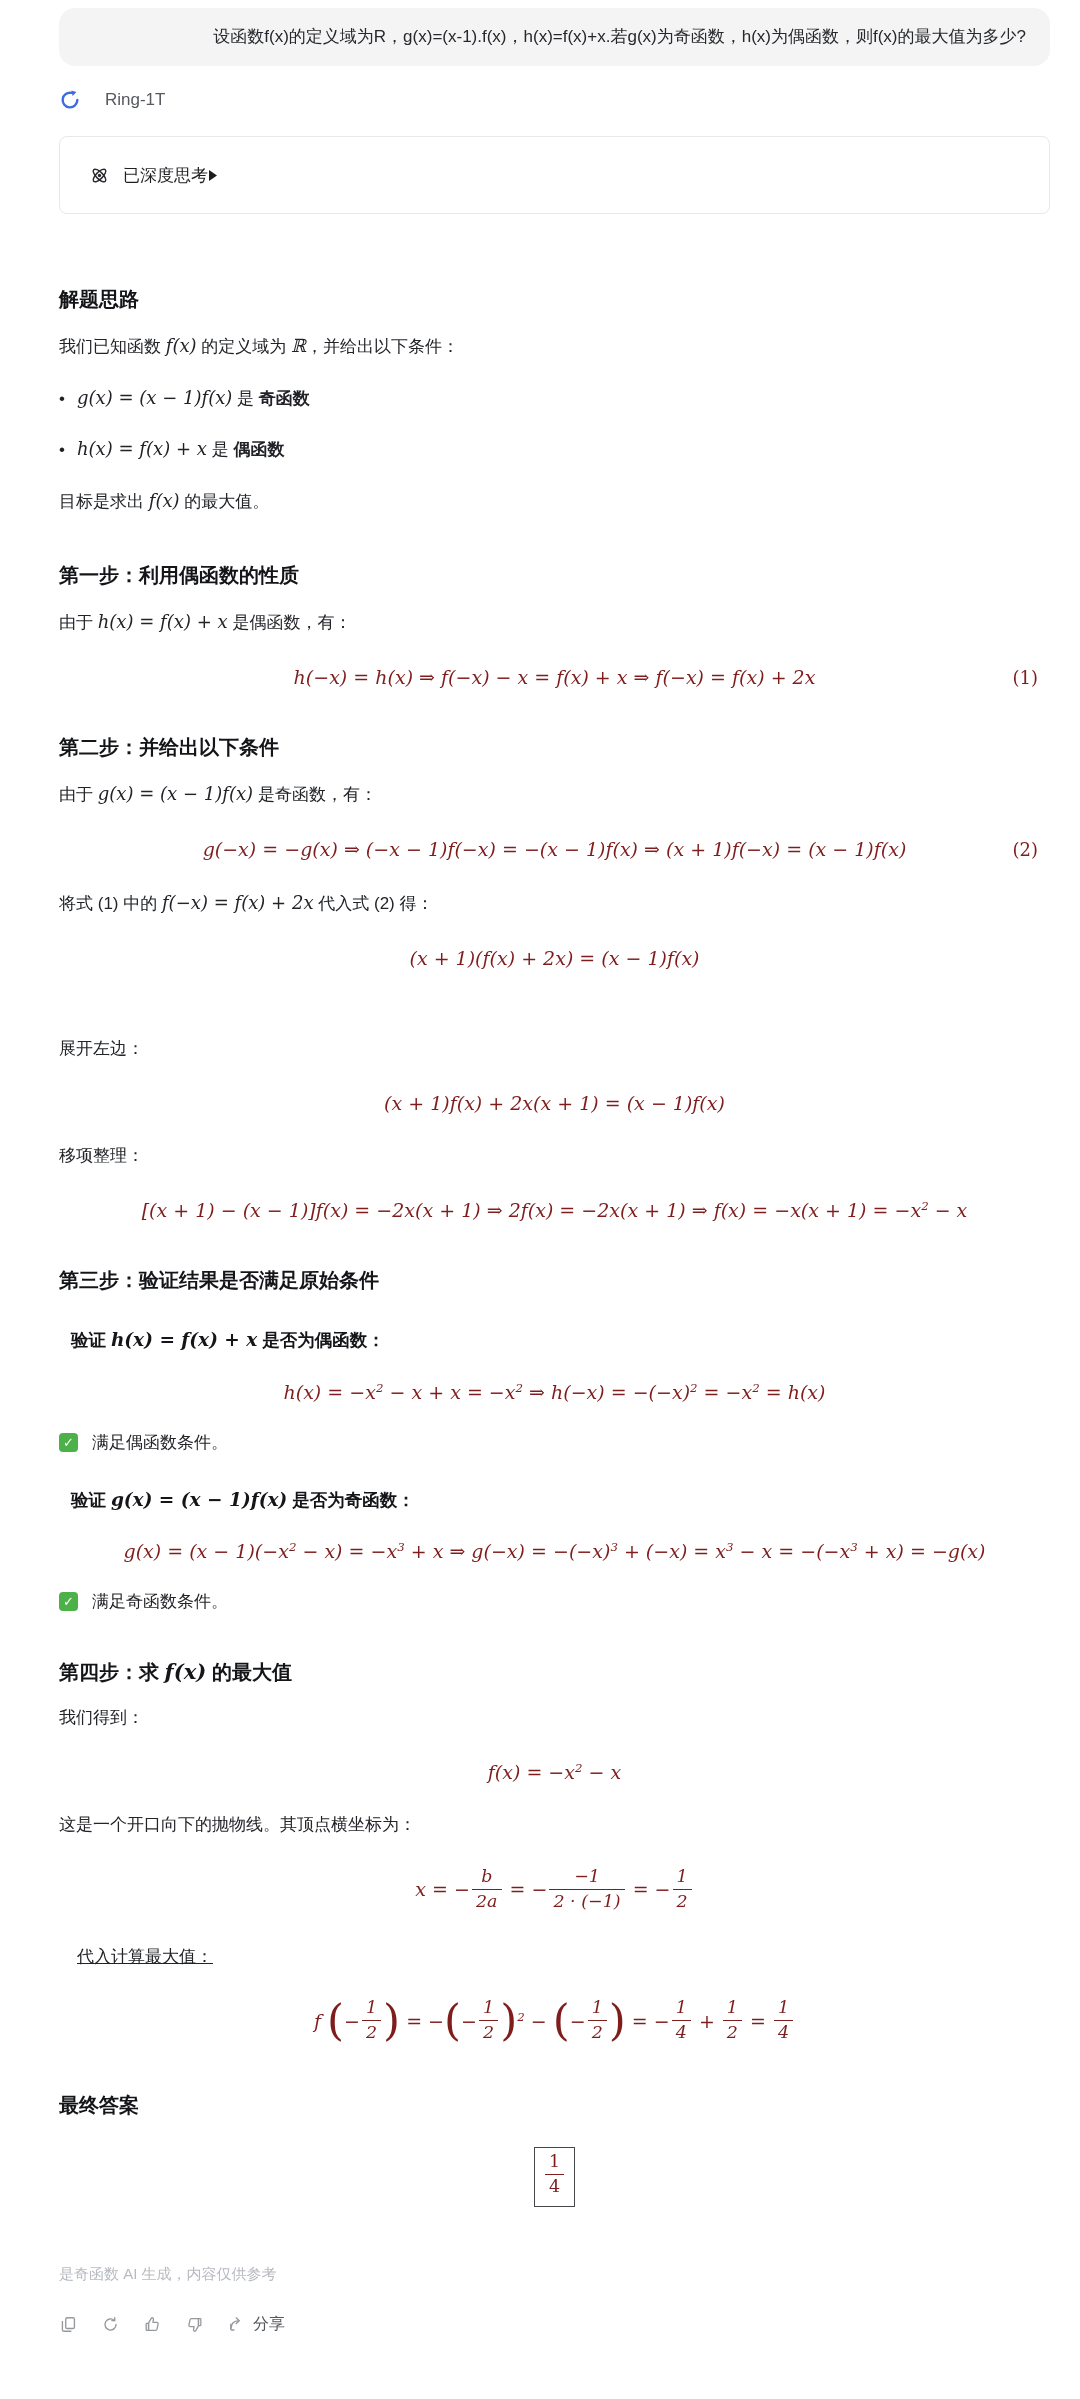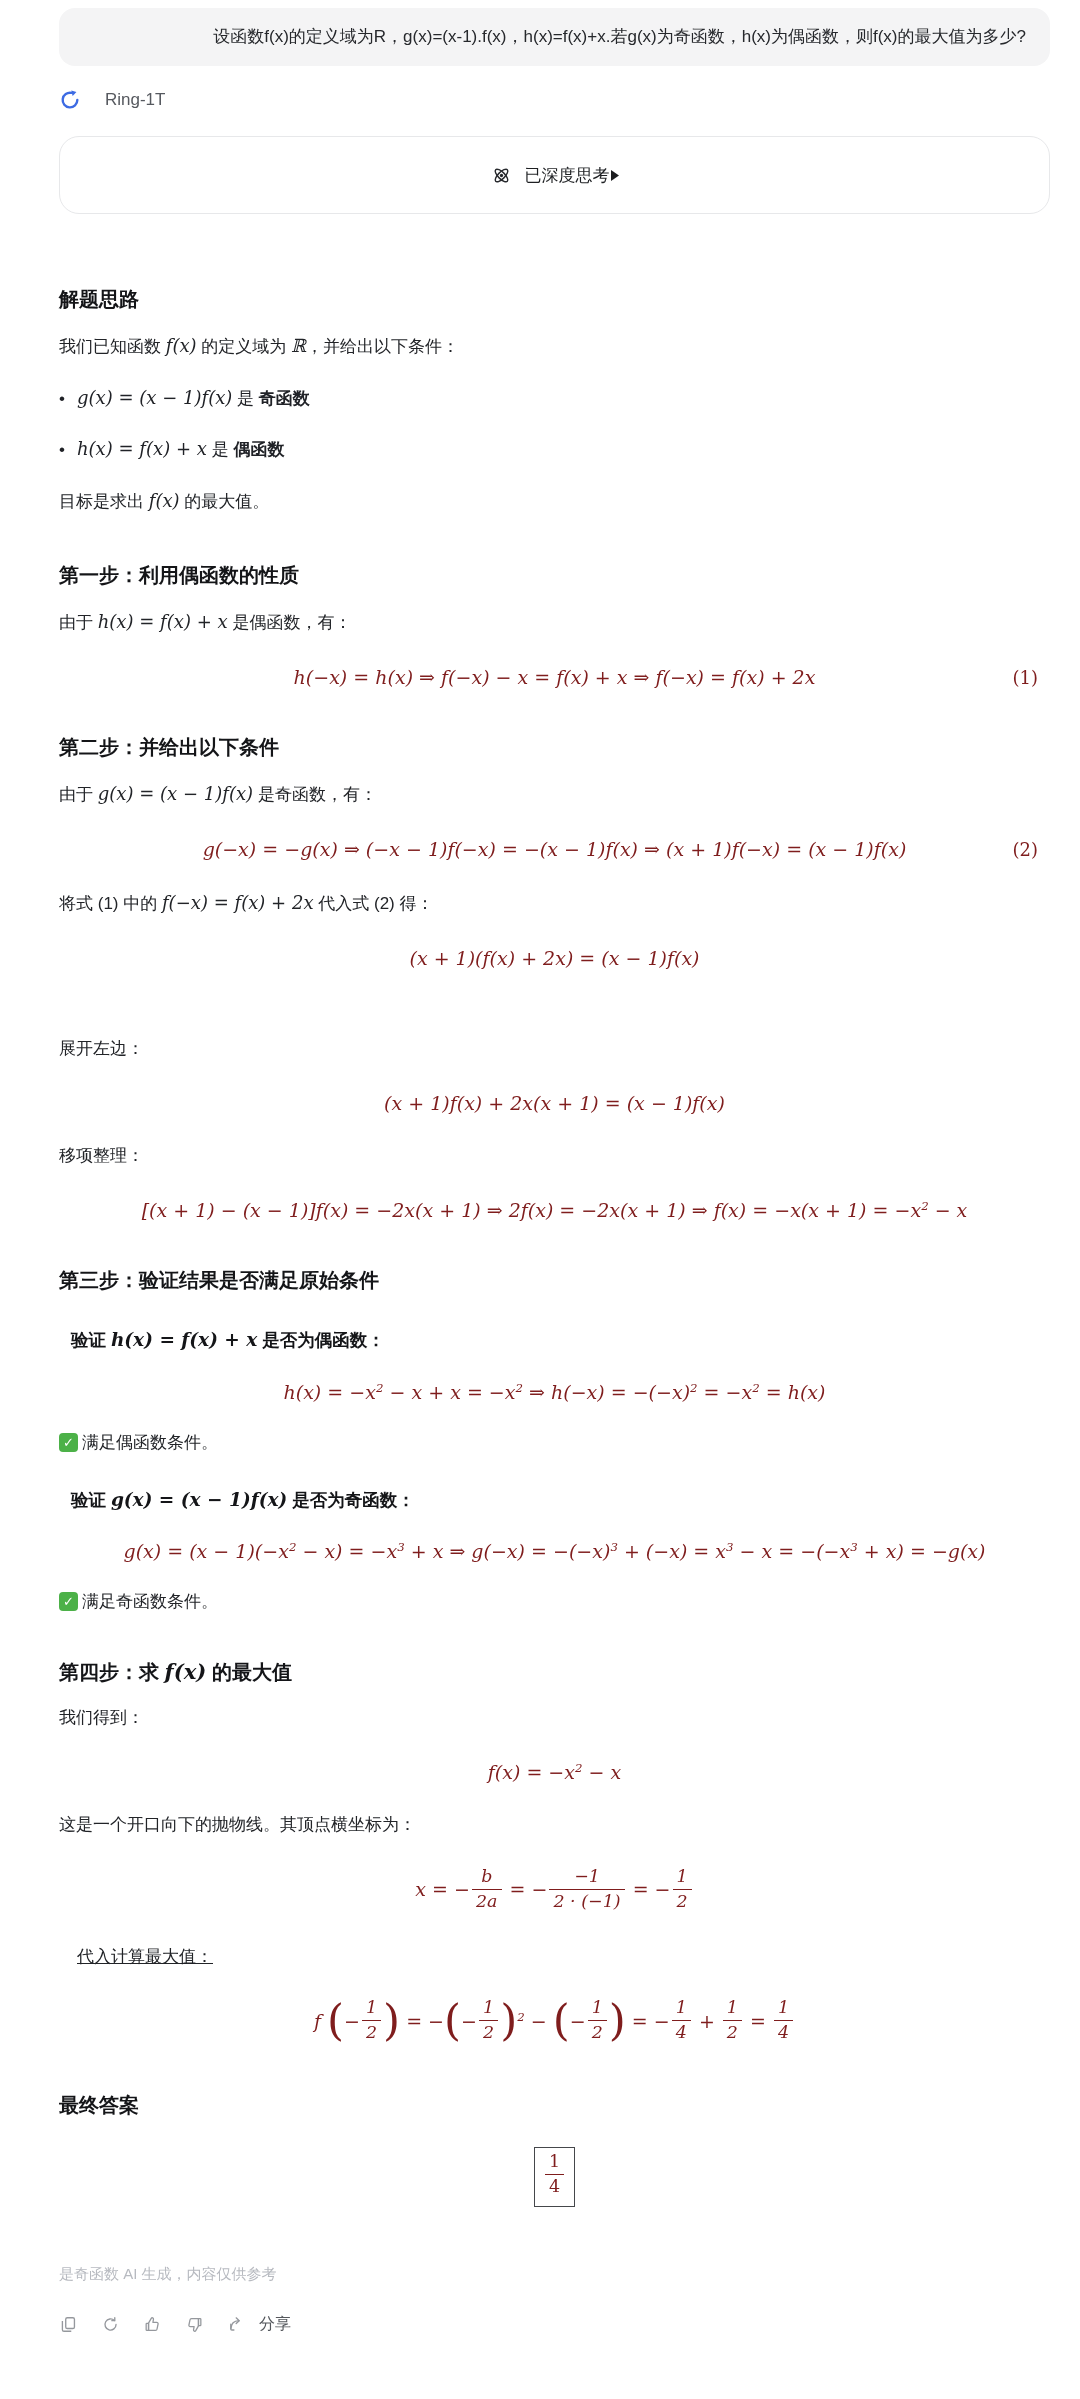--- a/index.html
+++ b/index.html
@@ -12,22 +12,22 @@
   
   .qbox{
     background:#f4f4f5;border-radius:16px;padding:14px 24px;
     font-size:17px;line-height:30px;color:#26282c;text-align:right;
   }
   
   .model-row{display:flex;align-items:center;gap:24px;margin-top:23px;}
   .model-name{font-size:17px;font-weight:500;color:#56595f;}
   
   .think-box{
-    margin-top:25px;border:1px solid #e7e8ea;border-radius:20px;height:78px;
-    display:flex;align-items:center;justify-content:center;
+    margin-top:25px;border:1px solid #e7e8ea;border-radius:8px;height:78px;
+    display:flex;align-items:center;justify-content:flex-start;
     padding:0 28px;box-sizing:border-box;cursor:pointer;background:#fff;
   }
   .think-left{display:flex;align-items:center;gap:12px;}
   .think-label{font-size:17px;font-weight:500;color:#1e2023;}
   
   .answer{min-height:10px;}
   .answer .h3{font-size:20px;font-weight:700;color:#141518;margin:46px 0 12px;}
   .answer .h3:first-child{margin-top:72px;}
   .answer .h4{font-size:17.5px;font-weight:700;color:#141518;margin:34px 12px 10px;}
   .answer .p{font-size:17px;line-height:1.7;margin:18px 0;color:#222428;}
@@ -44,32 +44,32 @@
   .eq.gap-after{margin-bottom:66px;}
   sup{font-size:0.62em;}
   .frac{
     display:inline-block;vertical-align:middle;text-align:center;
     line-height:1.25;font-size:0.92em;margin:0 2px;position:relative;top:-0.12em;
   }
   .frac .fn{display:block;border-bottom:1.4px solid currentColor;padding:0 4px 1px;}
   .frac .fd{display:block;padding:1px 4px 0;}
   .bp{font-style:normal;font-weight:300;font-size:2.3em;vertical-align:middle;line-height:0;position:relative;top:-0.06em;}
   .boxed{display:inline-block;border:1.2px solid #45474b;padding:5px 8px 6px;font-style:normal;}
-  .check{display:flex;align-items:center;gap:4px;font-size:17px;margin:18px 0;color:#222428;}
+  .check{display:flex;align-items:center;gap:14px;font-size:17px;margin:18px 0;color:#222428;}
   .check-ic{
     width:19px;height:19px;border-radius:4px;background:#4cb148;flex:0 0 auto;
     display:inline-flex;align-items:center;justify-content:center;
     color:#fff;font-size:13px;font-weight:700;
   }
   .check-ic::after{content:"✓";}
   
   .footer-note{margin-top:58px;font-size:15px;color:#b7bac0;}
   .actions{display:flex;align-items:center;gap:23px;margin-top:30px;}
   .act{
-    background:none;border:0;padding:0;margin:0;display:flex;align-items:center;gap:13px;
+    background:none;border:0;padding:0;margin:0;display:flex;align-items:center;gap:7px;
     color:#95989d;cursor:pointer;font-family:inherit;
   }
   .act svg{display:block;}
   .share-label{font-size:16px;color:#55585d;}
 </style>
 </head>
 <body>
 
 <div class="page">
 

